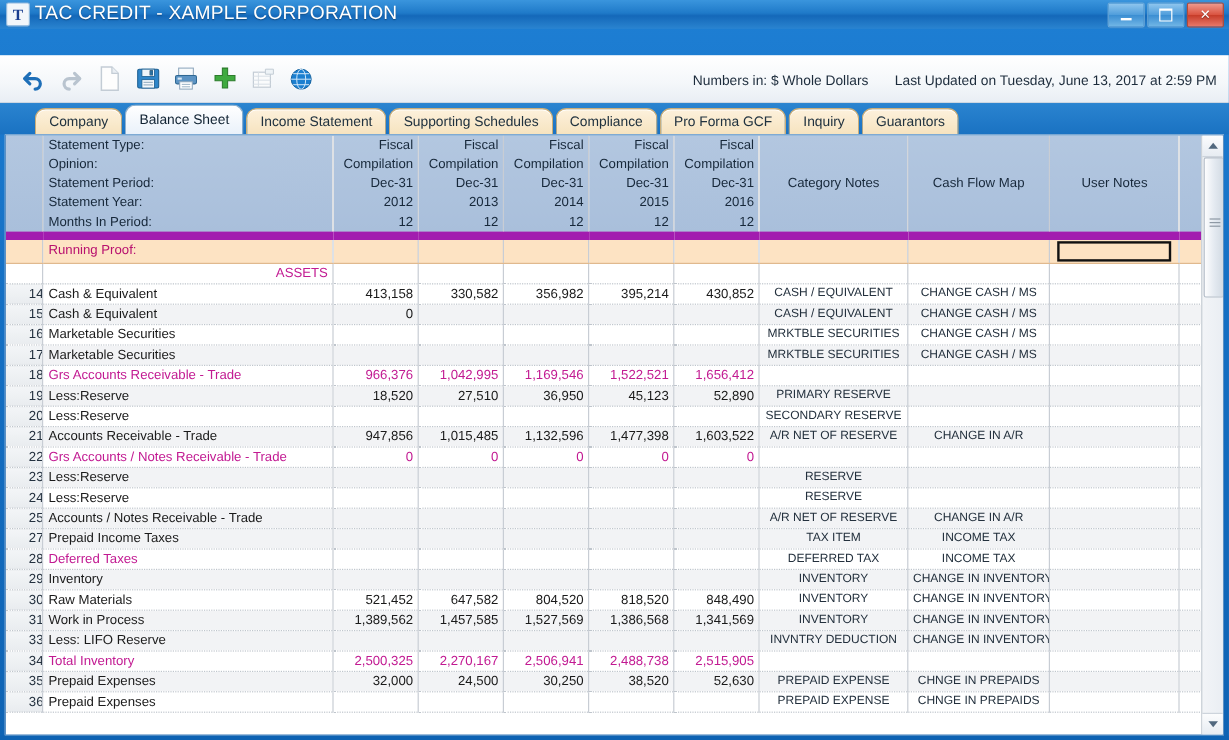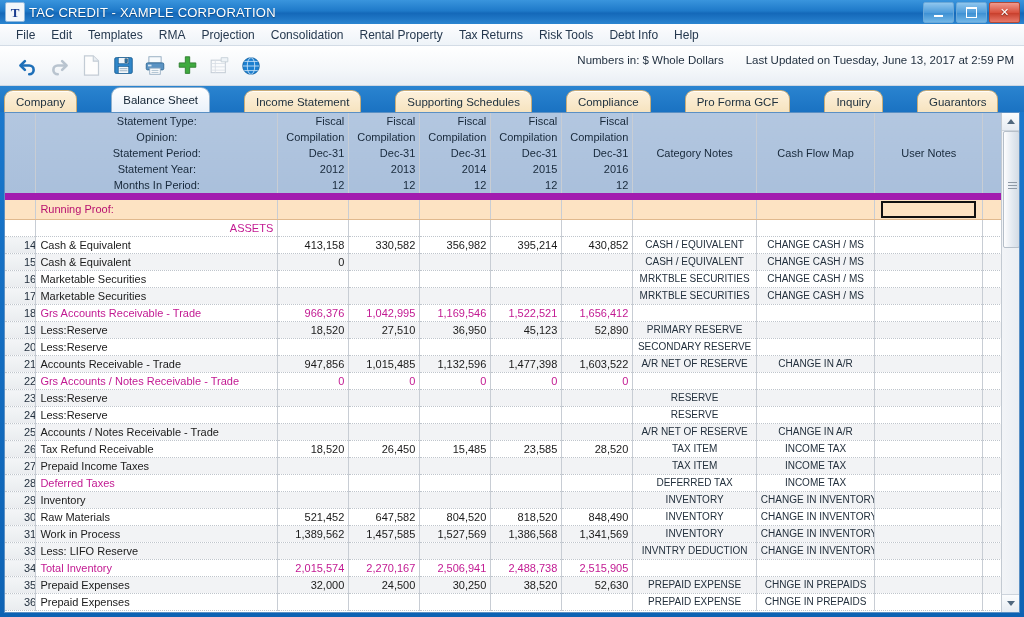--- a/index.html
+++ b/index.html
@@ -20,21 +20,21 @@
     position:absolute;left:0;top:0;width:1024px;height:24px;
     background:linear-gradient(180deg,#3a95dd 0%,#1f7ac9 45%,#1468b9 55%,#2a84d0 100%);
     display:flex;align-items:center;
   }
   .tb-icon{
     width:18px;height:18px;margin-left:5px;margin-right:4px;
     background:#f2f6fa;border:1px solid #8fb8dd;border-radius:2px;
     color:#1a3d8f;font-weight:bold;font-size:13px;font-family:"Liberation Serif",serif;
     display:flex;align-items:center;justify-content:center;line-height:1;
   }
-  .tb-title{color:#ffffff;font-size:13px;letter-spacing:.2px;text-shadow:0 1px 1px rgba(0,0,0,.35);}
+  .tb-title{color:#ffffff;font-size:16px;letter-spacing:.2px;text-shadow:0 1px 1px rgba(0,0,0,.35);}
   .tb-btns{position:absolute;right:4px;top:2px;display:flex;gap:2px;}
   .tb-btn{
     width:29px;height:19px;border:1px solid #6aa8d8;border-radius:2px;
     background:linear-gradient(180deg,#8fc6ee 0%,#4f9ddb 50%,#3b8ed2 51%,#71b6e6 100%);
     color:#fff;font-size:11px;display:flex;align-items:center;justify-content:center;
     text-shadow:0 1px 1px rgba(0,0,0,.4);
   }
   .tb-btn.close{background:linear-gradient(180deg,#f09a8e 0%,#d9523f 50%,#c63c29 51%,#e8796a 100%);border-color:#b34a38;}
   .tb-btn .glyph-min{display:block;width:9px;height:2px;background:#fff;margin-top:7px;}
   .tb-btn .glyph-max{display:block;width:9px;height:8px;border:1px solid #fff;border-top-width:2px;}
@@ -48,28 +48,28 @@
   .menuitem{font-size:12px;color:#25384e;padding:2px 8px;white-space:nowrap;cursor:default;}
   
   .toolbar{
     position:absolute;left:0;top:46px;width:1024px;height:40px;
     background:linear-gradient(180deg,#ffffff 0%,#f4f7fa 60%,#e9eef4 100%);
     border-bottom:1px solid #cdd7e2;
     display:flex;align-items:center;padding-left:12px;box-sizing:border-box;
   }
   .tbtn{width:30px;height:30px;display:flex;align-items:center;justify-content:center;margin-right:2px;border-radius:3px;}
   .tb-right{
-    position:absolute;right:10px;top:0;height:28px;display:flex;align-items:center;gap:22px;
+    position:absolute;right:10px;top:0;height:28px;display:flex;align-items:flex-end;gap:22px;
     font-size:11.5px;color:#1d2c3c;
   }
   
   .tabstrip{
     position:absolute;left:0;top:86px;width:1024px;height:26px;
     background:linear-gradient(180deg,#2a84d0 0%,#1a72c2 100%);
-    display:flex;align-items:flex-end;padding-left:4px;box-sizing:border-box;gap:32px;
+    display:flex;align-items:flex-end;padding-left:29px;box-sizing:border-box;
   }
   .tab{
     height:21px;padding:0 11px;margin-right:2px;
     background:linear-gradient(180deg,#fdf1dc 0%,#f6e3bf 100%);
     border:1px solid #c9ad79;border-bottom:none;
     border-radius:9px 9px 0 0;
     font-size:11.5px;color:#20323f;
     display:flex;align-items:center;white-space:nowrap;
     box-shadow:inset 0 1px 0 rgba(255,255,255,.85);
   }
@@ -99,21 +99,21 @@
   col.c-usr{width:105px;}
   col.c-pad{width:21px;}
 
   thead th{
     background:linear-gradient(180deg,#b3c7e0 0%,#a9bfdb 100%);
     color:#17283a;vertical-align:bottom;
     border-right:1px solid #7f9ab8;border-bottom:1px solid #7f9ab8;
     height:66px;font-size:11px;
   }
   th.hdr-rn{background:linear-gradient(180deg,#b3c7e0 0%,#a9bfdb 100%);}
-  th.hdr-lbl{text-align:center;padding-right:4px;line-height:13px;}
+  th.hdr-lbl{text-align:left;padding-right:4px;line-height:13px;}
   th.hdr-yr{text-align:right;padding-right:5px;line-height:13px;}
   th.hdr-mid{text-align:center;vertical-align:middle;}
 
   td.rn{
     background:linear-gradient(180deg,#f3f5f7 0%,#e9ecef 100%);
     color:#24313f;text-align:left;padding-left:5px;font-size:11px;
     border-right:1px solid #b8bfc7;
   }
   td.desc{text-align:left;}
   td.num{text-align:right;padding-right:5px;}
@@ -163,33 +163,20 @@
       <div class="tb-btn">
           <span class="glyph-min"></span>
         </div>
       <div class="tb-btn">
           <span class="glyph-max"></span>
         </div>
       <div class="tb-btn close">✕</div>
     </div>
   </div>
 
-  <div class="menubar" id="menubar">
-      <div class="menuitem">File</div>
-      <div class="menuitem">Edit</div>
-      <div class="menuitem">Templates</div>
-      <div class="menuitem">RMA</div>
-      <div class="menuitem">Projection</div>
-      <div class="menuitem">Consolidation</div>
-      <div class="menuitem">Rental Property</div>
-      <div class="menuitem">Tax Returns</div>
-      <div class="menuitem">Risk Tools</div>
-      <div class="menuitem">Debt Info</div>
-      <div class="menuitem">Help</div>
-    </div>
 
   <div class="toolbar">
     <div class="tbtn">
       <svg width="21" height="21" viewBox="0 0 24 24">
         <path d="M9 7 L4 12 L9 17" fill="none" stroke="#1e6fb8" stroke-width="3" stroke-linecap="round" stroke-linejoin="round"></path>
         <path d="M4.5 12 H14 a5 5 0 0 1 0 10" fill="none" stroke="#1e6fb8" stroke-width="3" stroke-linecap="round"></path>
       </svg>
     </div>
     <div class="tbtn">
       <svg width="21" height="21" viewBox="0 0 24 24">
@@ -505,33 +492,20 @@
               <td class="num"></td>
               <td class="num"></td>
               <td class="num"></td>
               <td class="num"></td>
               <td class="num"></td>
               <td class="ctr">A/R NET OF RESERVE</td>
               <td class="ctr">CHANGE IN A/R</td>
               <td></td>
               <td></td>
             </tr>
-            <tr class="r-odd">
-              <td class="rn">26</td>
-              <td class="desc">Tax Refund Receivable</td>
-              <td class="num">18,520</td>
-              <td class="num">26,450</td>
-              <td class="num">15,485</td>
-              <td class="num">23,585</td>
-              <td class="num">28,520</td>
-              <td class="ctr">TAX ITEM</td>
-              <td class="ctr">INCOME TAX</td>
-              <td></td>
-              <td></td>
-            </tr>
             <tr class="r-even">
               <td class="rn">27</td>
               <td class="desc">Prepaid Income Taxes</td>
               <td class="num"></td>
               <td class="num"></td>
               <td class="num"></td>
               <td class="num"></td>
               <td class="num"></td>
               <td class="ctr">TAX ITEM</td>
               <td class="ctr">INCOME TAX</td>
@@ -599,21 +573,21 @@
               <td class="num"></td>
               <td class="num"></td>
               <td class="ctr">INVNTRY DEDUCTION</td>
               <td class="ctr">CHANGE IN INVENTORY</td>
               <td></td>
               <td></td>
             </tr>
             <tr class="r-odd">
               <td class="rn">34</td>
               <td class="desc magenta">Total Inventory</td>
-              <td class="num magenta">2,015,574</td>
+              <td class="num magenta">2,500,325</td>
               <td class="num magenta">2,270,167</td>
               <td class="num magenta">2,506,941</td>
               <td class="num magenta">2,488,738</td>
               <td class="num magenta">2,515,905</td>
               <td class="ctr"></td>
               <td class="ctr"></td>
               <td></td>
               <td></td>
             </tr>
             <tr class="r-even">

